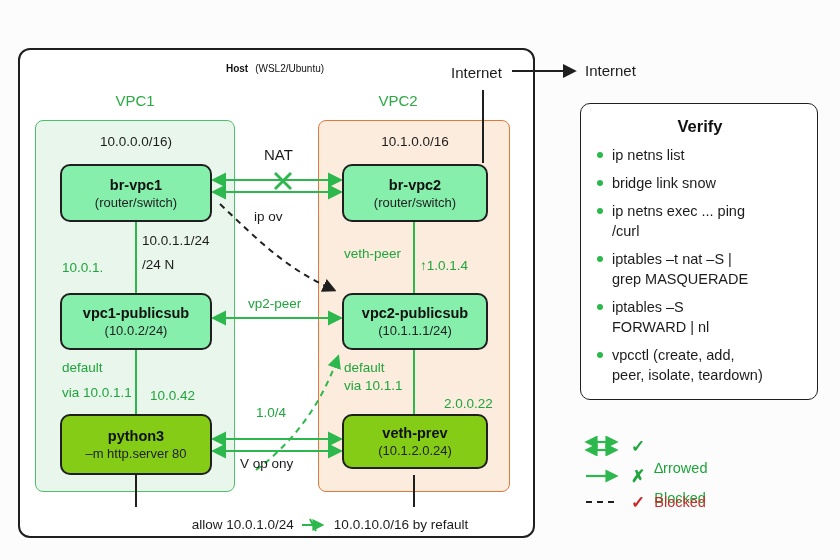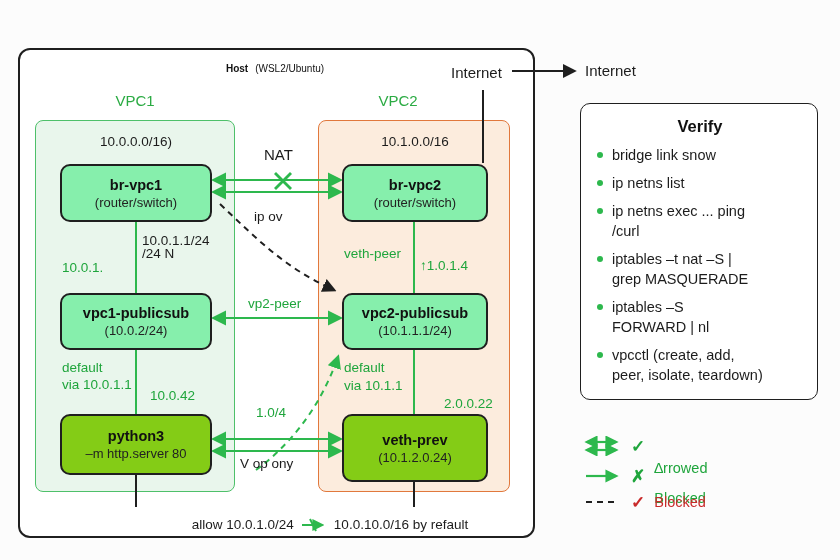--- a/index.html
+++ b/index.html
@@ -112,48 +112,48 @@
   <div class="lab big" style="left:451px;top:64px;">Internet</div>
   <div class="lab big" style="left:585px;top:62px;">Internet</div>
 
   <div class="lab center" style="left:60px;top:134px;width:152px;">10.0.0.0/16)</div>
   <div class="node" style="left:60px;top:164px;width:152px;height:58px;">
     <div class="nb">br-vpc1</div>
     <div class="ns">(router/switch)</div>
   </div>
   <div class="lab" style="left:142px;top:233px;">10.0.1.1/24</div>
   <div class="lab green" style="left:62px;top:260px;">10.0.1.</div>
-  <div class="lab" style="left:142px;top:246px;">/24 N</div>
+  <div class="lab" style="left:142px;top:257px;">/24 N</div>
   <div class="node" style="left:60px;top:293px;width:152px;height:57px;">
     <div class="nb">vpc1-publicsub</div>
     <div class="ns">(10.0.2/24)</div>
   </div>
   <div class="lab green" style="left:62px;top:360px;">default</div>
-  <div class="lab green" style="left:62px;top:377px;">via 10.0.1.1</div>
+  <div class="lab green" style="left:62px;top:385px;">via 10.0.1.1</div>
   <div class="lab green" style="left:150px;top:388px;">10.0.42</div>
   <div class="node blue" style="left:60px;top:414px;width:152px;height:61px;">
     <div class="nb">python3</div>
     <div class="ns">–m http.server 80</div>
   </div>
 
   <div class="lab center" style="left:342px;top:134px;width:146px;">10.1.0.0/16</div>
   <div class="node" style="left:342px;top:164px;width:146px;height:58px;">
     <div class="nb">br-vpc2</div>
     <div class="ns">(router/switch)</div>
   </div>
   <div class="lab green" style="left:344px;top:246px;">veth-peer</div>
   <div class="lab green" style="left:420px;top:258px;">↑1.0.1.4</div>
   <div class="node" style="left:342px;top:293px;width:146px;height:57px;">
     <div class="nb">vpc2-publicsub</div>
     <div class="ns">(10.1.1.1/24)</div>
   </div>
   <div class="lab green" style="left:344px;top:360px;">default</div>
   <div class="lab green" style="left:344px;top:378px;">via 10.1.1</div>
   <div class="lab green" style="left:444px;top:396px;">2.0.0.22</div>
-  <div class="node blue" style="left:342px;top:414px;width:146px;height:68px;">
+  <div class="node blue" style="left:342px;top:414px;width:146px;height:55px;">
     <div class="nb">veth-prev</div>
     <div class="ns">(10.1.2.0.24)</div>
   </div>
 
   <div class="lab big" style="left:264px;top:146px;">NAT</div>
   <div class="lab" style="left:254px;top:209px;">ip ov</div>
   <div class="lab green" style="left:248px;top:296px;">vp2-peer</div>
   <div class="lab green" style="left:256px;top:405px;">1.0/4</div>
   <div class="lab" style="left:240px;top:456px;">V op ony</div>
 
@@ -168,25 +168,25 @@
       <line x1="1" y1="7" x2="21" y2="7" stroke="#2db84d" stroke-width="2" marker-end="url(#ai)"></line>
       <line x1="9" y1="1" x2="15" y2="13" stroke="#2db84d" stroke-width="2"></line>
     </svg>
     <span>10.0.10.0/16 by refault</span>
   </div>
 
   <div class="verify">
     <div class="verify-title">Verify</div>
     <div class="vitem">
       <span class="bullet"></span>
+      <span class="vtext">ip netns list</span>
+    </div>
+    <div class="vitem">
+      <span class="bullet"></span>
       <span class="vtext">bridge link snow</span>
-    </div>
-    <div class="vitem">
-      <span class="bullet"></span>
-      <span class="vtext">ip netns list</span>
     </div>
     <div class="vitem">
       <span class="bullet"></span>
       <span class="vtext">ip netns exec ...  ping
 /curl</span>
     </div>
     <div class="vitem">
       <span class="bullet"></span>
       <span class="vtext">iptables –t nat –S |
 grep MASQUERADE</span>

